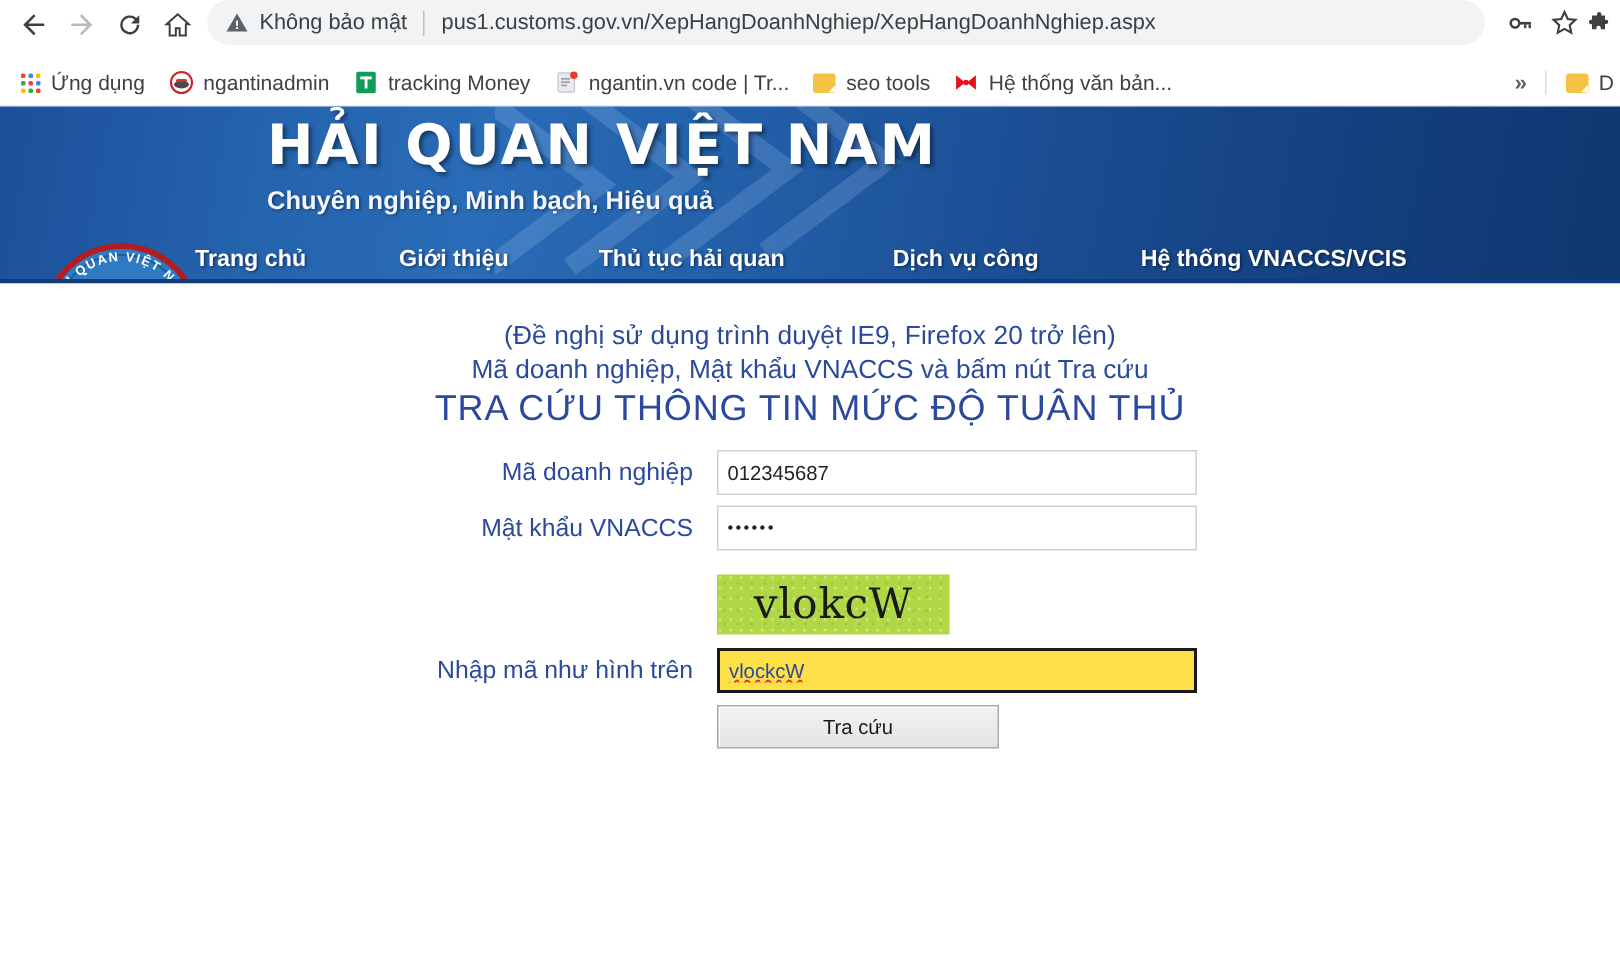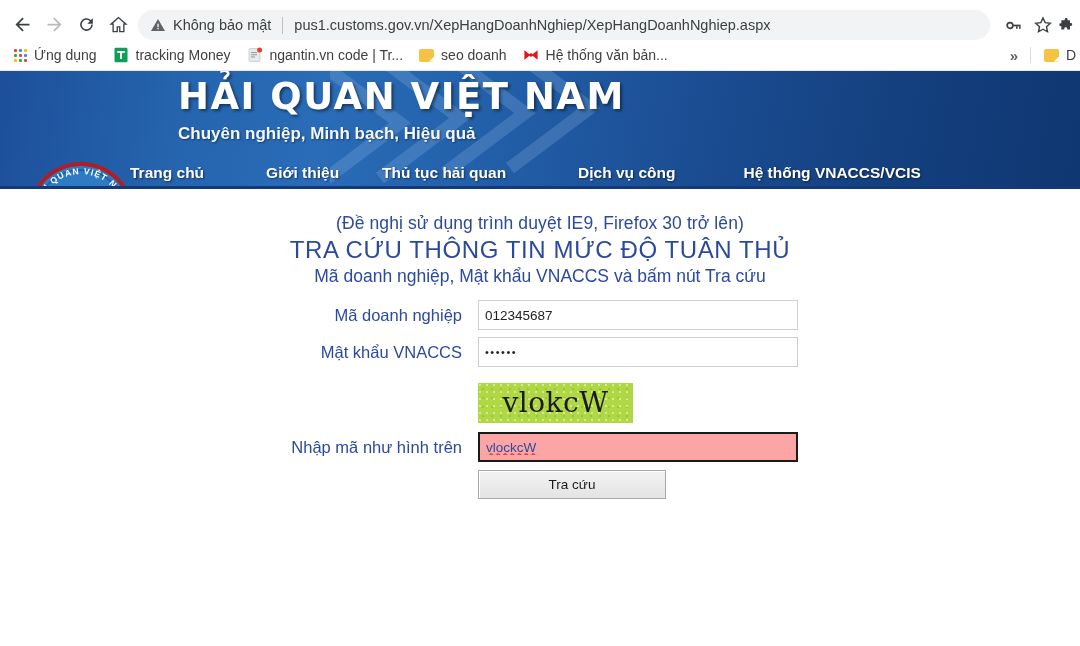--- a/index.html
+++ b/index.html
@@ -14,21 +14,21 @@
 
   
   #browser-chrome {
     width: 1080px;
     background: #ffffff;
     position: relative;
   }
   #toolbar-row {
     height: 40px;
     display: flex;
-    align-items: flex-end;
+    align-items: flex-start;
     padding: 0 6px;
     background: #ffffff;
   }
   .nav-btn {
     width: 32px; height: 32px;
     display: flex; align-items: center; justify-content: center;
     border-radius: 50%;
     flex: 0 0 auto;
     cursor: pointer;
   }
@@ -280,21 +280,21 @@
     font-family: "DejaVu Serif", serif;
     font-size: 28px;
     color: #1a1a1a;
     letter-spacing: .5px;
     line-height: 1;
   }
   #captcha-answer {
     width: 320px;
     height: 30px;
     border: 2px solid #1a1a1a;
-    background: #fca5a5;
+    background: #fde047;
     font-size: 13.5px;
     font-family: "Liberation Sans", sans-serif;
     color: #2b4a9e;
     padding: 0 6px;
     outline: none;
     text-decoration: underline wavy #e03030;
     text-decoration-skip-ink: none;
   }
   #submit-row { margin-top: 8px; }
   #submit-button {
@@ -385,20 +385,28 @@
         <i style="background:#34a853"></i>
           <i style="background:#e94335"></i>
           <i style="background:#4285f4"></i>
         <i style="background:#fbbc05"></i>
           <i style="background:#34a853"></i>
           <i style="background:#e94335"></i>
       </div>
       <span class="bm-label">Ứng dụng</span>
     </div>
 
+    <div class="bm">
+      <svg class="bm-ico" viewBox="0 0 16 16">
+        <circle cx="8" cy="8" r="7" fill="none" stroke="#cf2029" stroke-width="1.4"></circle>
+        <ellipse cx="8" cy="9.4" rx="5" ry="2.6" fill="#4a4a4a"></ellipse>
+        <rect x="4.3" y="5.6" width="7.4" height="2" rx="1" fill="#d13038"></rect>
+      </svg>
+      <span class="bm-label">ngantinadmin</span>
+    </div>
 
     <div class="bm">
       <svg class="bm-ico" viewBox="0 0 16 16">
         <rect x="1.5" y="0.8" width="13" height="14.4" rx="1.2" fill="#0f9d58"></rect>
         <rect x="4.2" y="4" width="7.6" height="1.9" fill="#ffffff"></rect>
         <rect x="7.1" y="4" width="1.9" height="8" fill="#ffffff"></rect>
       </svg>
       <span class="bm-label">tracking Money</span>
     </div>
 
@@ -408,21 +416,21 @@
         <rect x="4" y="5" width="6" height="1.1" fill="#9aa0a6"></rect>
         <rect x="4" y="7.2" width="6" height="1.1" fill="#9aa0a6"></rect>
         <rect x="4" y="9.4" width="4" height="1.1" fill="#9aa0a6"></rect>
         <circle cx="12.6" cy="3.1" r="2.5" fill="#ea3c2f"></circle>
       </svg>
       <span class="bm-label">ngantin.vn code | Tr...</span>
     </div>
 
     <div class="bm">
       <div class="folder-ico"></div>
-      <span class="bm-label">seo doanh</span>
+      <span class="bm-label">seo tools</span>
     </div>
 
     <div class="bm">
       <svg class="bm-ico" viewBox="0 0 16 16">
         <path d="M1.4 3.2 7.4 8l-6 4.8V3.2zM14.6 3.2v9.6L8.6 8z" fill="#e8101a"></path>
         <circle cx="8" cy="8" r="1.8" fill="#e8101a"></circle>
       </svg>
       <span class="bm-label">Hệ thống văn bản...</span>
     </div>
 
@@ -492,35 +500,35 @@
   </svg>
 
   <div id="banner-titles">
     <div id="banner-title-main">HẢI QUAN VIỆT NAM</div>
     <div id="banner-slogan">Chuyên nghiệp, Minh bạch, Hiệu quả</div>
   </div>
 
   <div id="site-nav">
     <a class="nav-link">Trang chủ</a>
     <a class="nav-link" style="margin-left:42px">Giới thiệu</a>
-    <a class="nav-link" style="margin-left:23px">Thủ tục hải quan</a>
+    <a class="nav-link" style="margin-left:40px">Thủ tục hải quan</a>
     <a class="nav-link" style="margin-left:52px">Dịch vụ công</a>
     <a class="nav-link" style="margin-left:48px">Hệ thống VNACCS/VCIS</a>
   </div>
 </div>
 
 <div id="page-body">
 
   <div id="form-wrap">
 
-    <div id="browser-notice">(Đề nghị sử dụng trình duyệt IE9, Firefox 30 trở lên)</div>
+    <div id="browser-notice">(Đề nghị sử dụng trình duyệt IE9, Firefox 20 trở lên)</div>
+
+    <div id="page-subheading">Mã doanh nghiệp, Mật khẩu VNACCS và bấm nút Tra cứu</div>
 
     <div id="page-heading">TRA CỨU THÔNG TIN MỨC ĐỘ TUÂN THỦ</div>
-
-    <div id="page-subheading">Mã doanh nghiệp, Mật khẩu VNACCS và bấm nút Tra cứu</div>
 
     <div id="form-grid">
 
       <div class="form-row">
         <div class="form-label">Mã doanh nghiệp</div>
         <div class="form-field">
           <input class="txt-input" type="text" value="012345687" style="">
         </div>
       </div>
 

